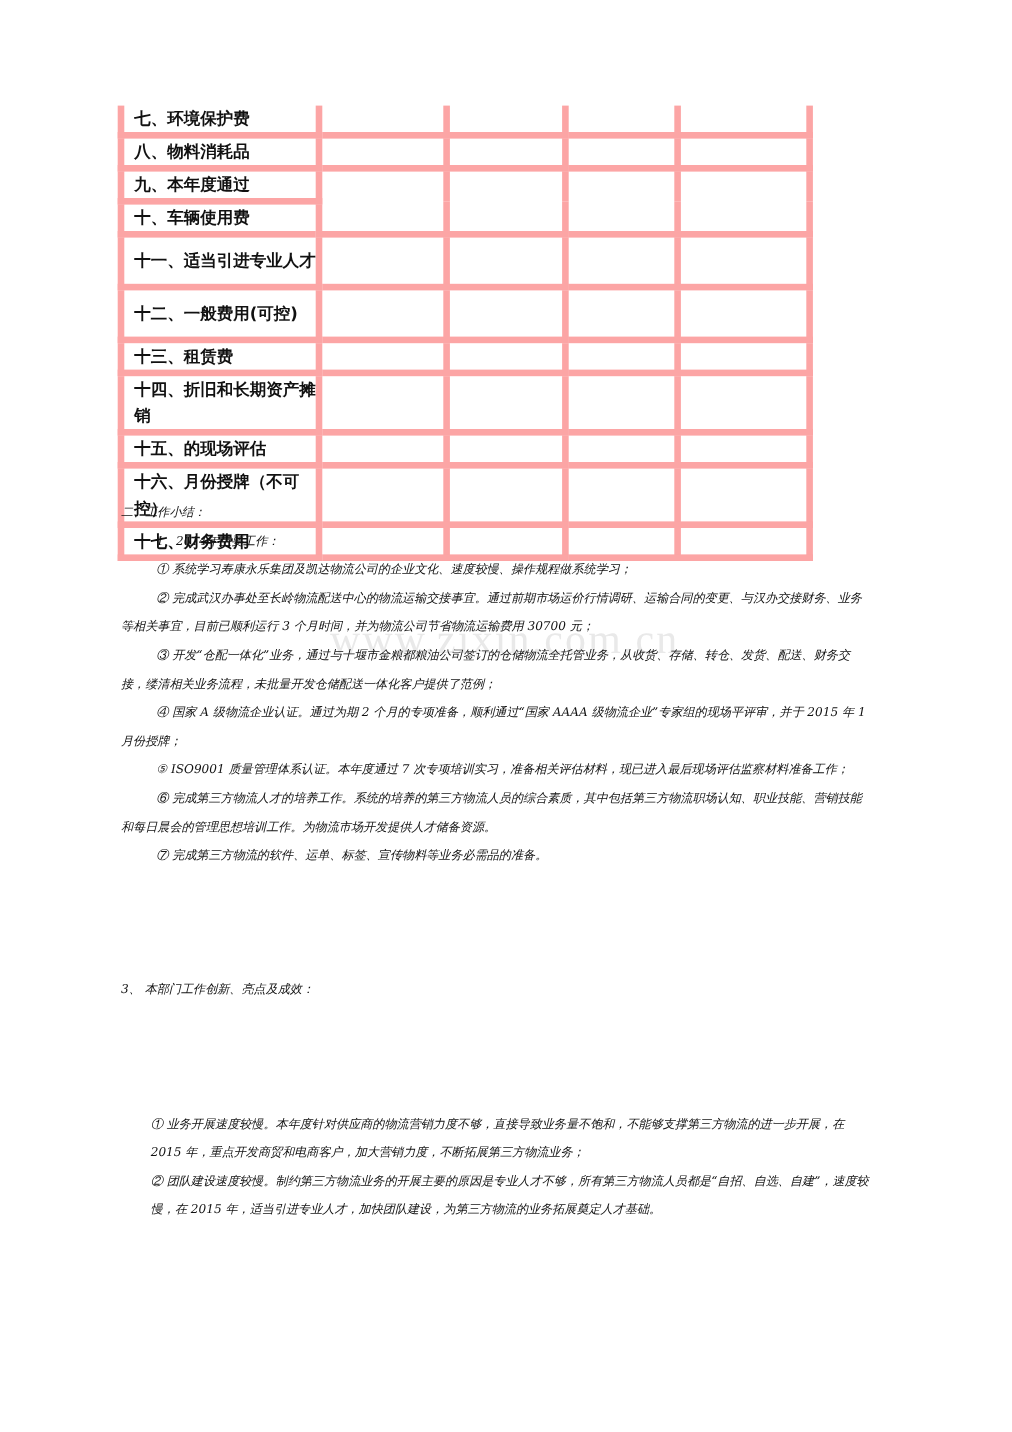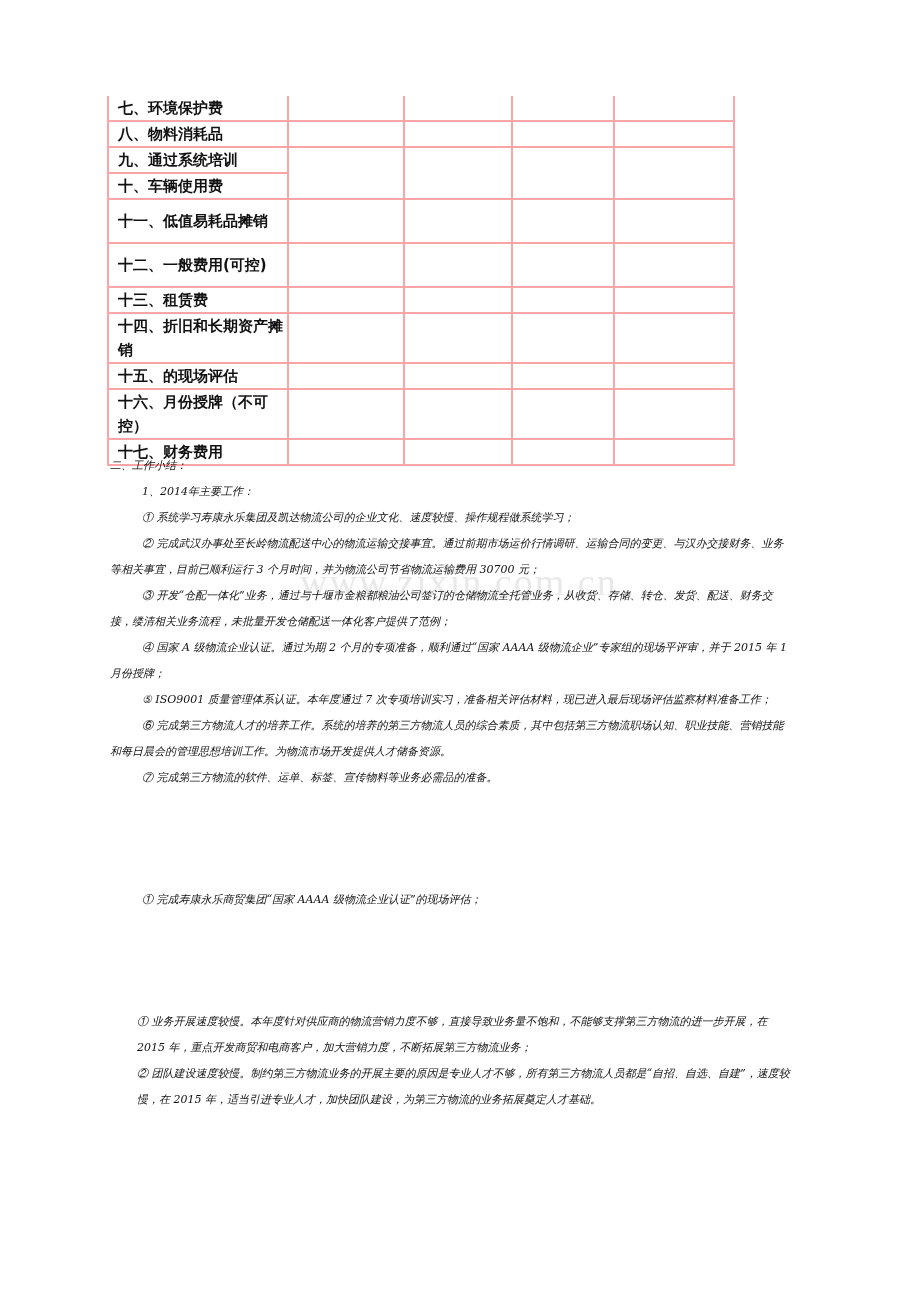--- a/index.html
+++ b/index.html
@@ -9,21 +9,21 @@
   }
   .watermark {
     position: absolute; left: 300px; top: 560px; font-family: Liberation Serif, serif;
     font-size: 38px; color: #e9e9e9; letter-spacing: 2px; z-index: 0; pointer-events: none;
   }
   table.cost {
     position: absolute; left: 107px; top: 96px; border-collapse: collapse; table-layout: fixed;
     font-family: "DejaVu Sans", sans-serif; font-weight: bold; font-size: 15px; z-index: 1;
   }
   table.cost td {
-    border: 2px solid #fca5a5; padding: 0 0 0 9px; vertical-align: middle; line-height: 24px;
+    border: 6px solid #fca5a5; padding: 0 0 0 9px; vertical-align: middle; line-height: 24px;
   }
   table.cost tr:first-child td { border-top: none; }
   table.cost td.blank { padding: 0; }
   col.c0 { width: 180px; } col.c1 { width: 116px; } col.c2 { width: 108px; } col.c3 { width: 102px; } col.c4 { width: 120px; }
   .r24 td { height: 23px; }
   .r42 td { height: 42px; }
   .r48 td { height: 47px; }
   .text {
     position: absolute; left: 110px; width: 680px; font-size: 11px; line-height: 26px; z-index: 1; font-style: italic;
   }
@@ -53,31 +53,31 @@
         <td class="blank"></td>
   </tr>
   <tr class="r24">
     <td>八、物料消耗品</td>
     <td class="blank"></td>
         <td class="blank"></td>
         <td class="blank"></td>
         <td class="blank"></td>
   </tr>
   <tr class="r24">
-    <td>九、通过系统培训</td>
+    <td>九、本年度通过</td>
     <td class="blank" rowspan="2"></td>
         <td class="blank" rowspan="2"></td>
         <td class="blank" rowspan="2"></td>
         <td class="blank" rowspan="2"></td>
   </tr>
   <tr class="r24">
     <td>十、车辆使用费</td>
   </tr>
   <tr class="r42">
-    <td>十一、低值易耗品摊销</td>
+    <td>十一、适当引进专业人才</td>
     <td class="blank"></td>
         <td class="blank"></td>
         <td class="blank"></td>
         <td class="blank"></td>
   </tr>
   <tr class="r42">
     <td>十二、一般费用(可控)</td>
     <td class="blank"></td>
         <td class="blank"></td>
         <td class="blank"></td>
@@ -127,19 +127,19 @@
   <p class="p ind1">① 系统学习寿康永乐集团及凯达物流公司的企业文化、速度较慢、操作规程做系统学习；</p>
   <p class="p ind1">② 完成武汉办事处至长岭物流配送中心的物流运输交接事宜。通过前期市场运价行情调研、运输合同的变更、与汉办交接财务、业务等相关事宜，目前已顺利运行 3 个月时间，并为物流公司节省物流运输费用 30700 元；</p>
   <p class="p ind1">③ 开发“仓配一体化”业务，通过与十堰市金粮都粮油公司签订的仓储物流全托管业务，从收货、存储、转仓、发货、配送、财务交接，缕清相关业务流程，未批量开发仓储配送一体化客户提供了范例；</p>
   <p class="p ind1">④ 国家 A 级物流企业认证。通过为期 2 个月的专项准备，顺利通过“国家 AAAA 级物流企业”专家组的现场平评审，并于 2015 年 1 月份授牌；</p>
   <p class="p ind1">⑤ ISO9001 质量管理体系认证。本年度通过 7 次专项培训实习，准备相关评估材料，现已进入最后现场评估监察材料准备工作；</p>
   <p class="p ind1">⑥ 完成第三方物流人才的培养工作。系统的培养的第三方物流人员的综合素质，其中包括第三方物流职场认知、职业技能、营销技能和每日晨会的管理思想培训工作。为物流市场开发提供人才储备资源。</p>
   <p class="p ind1">⑦ 完成第三方物流的软件、运单、标签、宣传物料等业务必需品的准备。</p>
 </div>
 
 <div class="text" style="top:887px;">
-  <p class="p ind1">① 完成寿康永乐商贸集团“国家 AAAA 级物流企业认证”的现场评估；</p>
+  <p class="p">3、 本部门工作创新、亮点及成效：</p>
 </div>
 
 <div class="text" style="top:1009px;">
   <p class="p hang">① 业务开展速度较慢。本年度针对供应商的物流营销力度不够，直接导致业务量不饱和，不能够支撑第三方物流的进一步开展，在 2015 年，重点开发商贸和电商客户，加大营销力度，不断拓展第三方物流业务；</p>
   <p class="p hang">② 团队建设速度较慢。制约第三方物流业务的开展主要的原因是专业人才不够，所有第三方物流人员都是“自招、自选、自建”，速度较慢，在 2015 年，适当引进专业人才，加快团队建设，为第三方物流的业务拓展奠定人才基础。</p>
 </div>
 
 </body></html>

